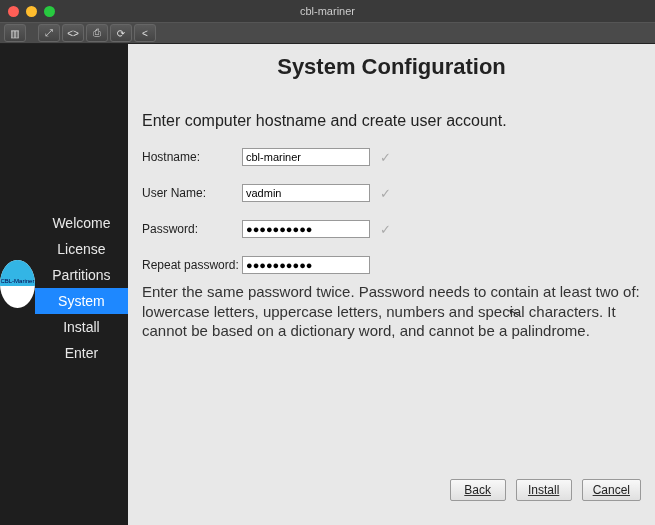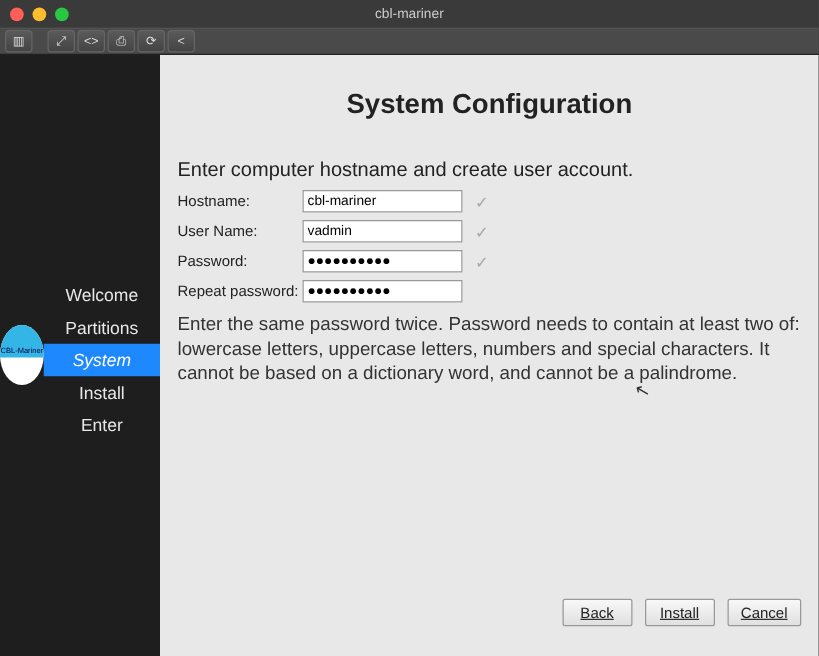--- a/index.html
+++ b/index.html
@@ -35,29 +35,29 @@
     width: 48px; height: 48px; border-radius: 50%; overflow: hidden; margin-bottom: 8px;
     background: #fff; position: relative;
   }
   .logo-sky { position: absolute; top: 0; left: 0; right: 0; height: 55%; background: #33b5e5; }
   .logo-text { position: absolute; top: 38%; width: 100%; text-align: center; font-size: 6px; color: #004; }
   .nav { width: 100%; display: flex; flex-direction: column; }
   .nav-item {
     height: 26px; display: flex; align-items: center; justify-content: center;
     color: #e8e8e8; font-size: 14px; cursor: pointer;
   }
-  .nav-item.active { background: #1e88ff; color: #fff; font-style: italic; }
+  .nav-item.active { background: #1e88ff; color: #fff; }
   .content {
     flex: 1; background: #e8e8e8; display: flex; flex-direction: column; position: relative;
-    padding: 26px 14px 12px 14px; color: #222;
+    padding: 10px 14px 12px 14px; color: #222;
   }
   .page-title { font-size: 22px; font-weight: bold; text-align: center; margin-bottom: 32px; }
   .intro { font-size: 16px; margin-bottom: 4px; }
   .form { display: flex; flex-direction: column; gap: 2px; }
-  .row { display: flex; align-items: center; height: 22px; font-size: 12px; }
+  .row { display: flex; align-items: center; height: 22px; font-size: 12px; margin-top: 12px; }
   .row label { width: 100px; }
   .row input {
     width: 128px; height: 18px; font-size: 11px; padding: 1px 3px;
     border: 1px solid #999; background: #fff;
   }
   .check {
     margin-left: 10px; color: #aaa; font-size: 13px;
   }
   .hint { font-size: 15px; color: #333; margin-top: 6px; line-height: 1.3; }
   .cursor { position: absolute; left: 380px; top: 260px; font-size: 14px; color: #333; transform: rotate(-15deg); pointer-events: none; }
@@ -95,20 +95,21 @@
 
 <div class="app">
 
   <div class="sidebar">
     <div class="logo">
       <div class="logo-sky"></div>
       <div class="logo-text">CBL-Mariner</div>
     </div>
     <div class="nav">
       <div class="nav-item">Welcome</div>
+      <div class="nav-item">License</div>
       <div class="nav-item">Partitions</div>
       <div class="nav-item active">System</div>
       <div class="nav-item">Install</div>
       <div class="nav-item">Enter</div>
     </div>
   </div>
 
   <div class="content">
     <div class="page-title">System Configuration</div>
     <div class="intro">Enter computer hostname and create user account.</div>

